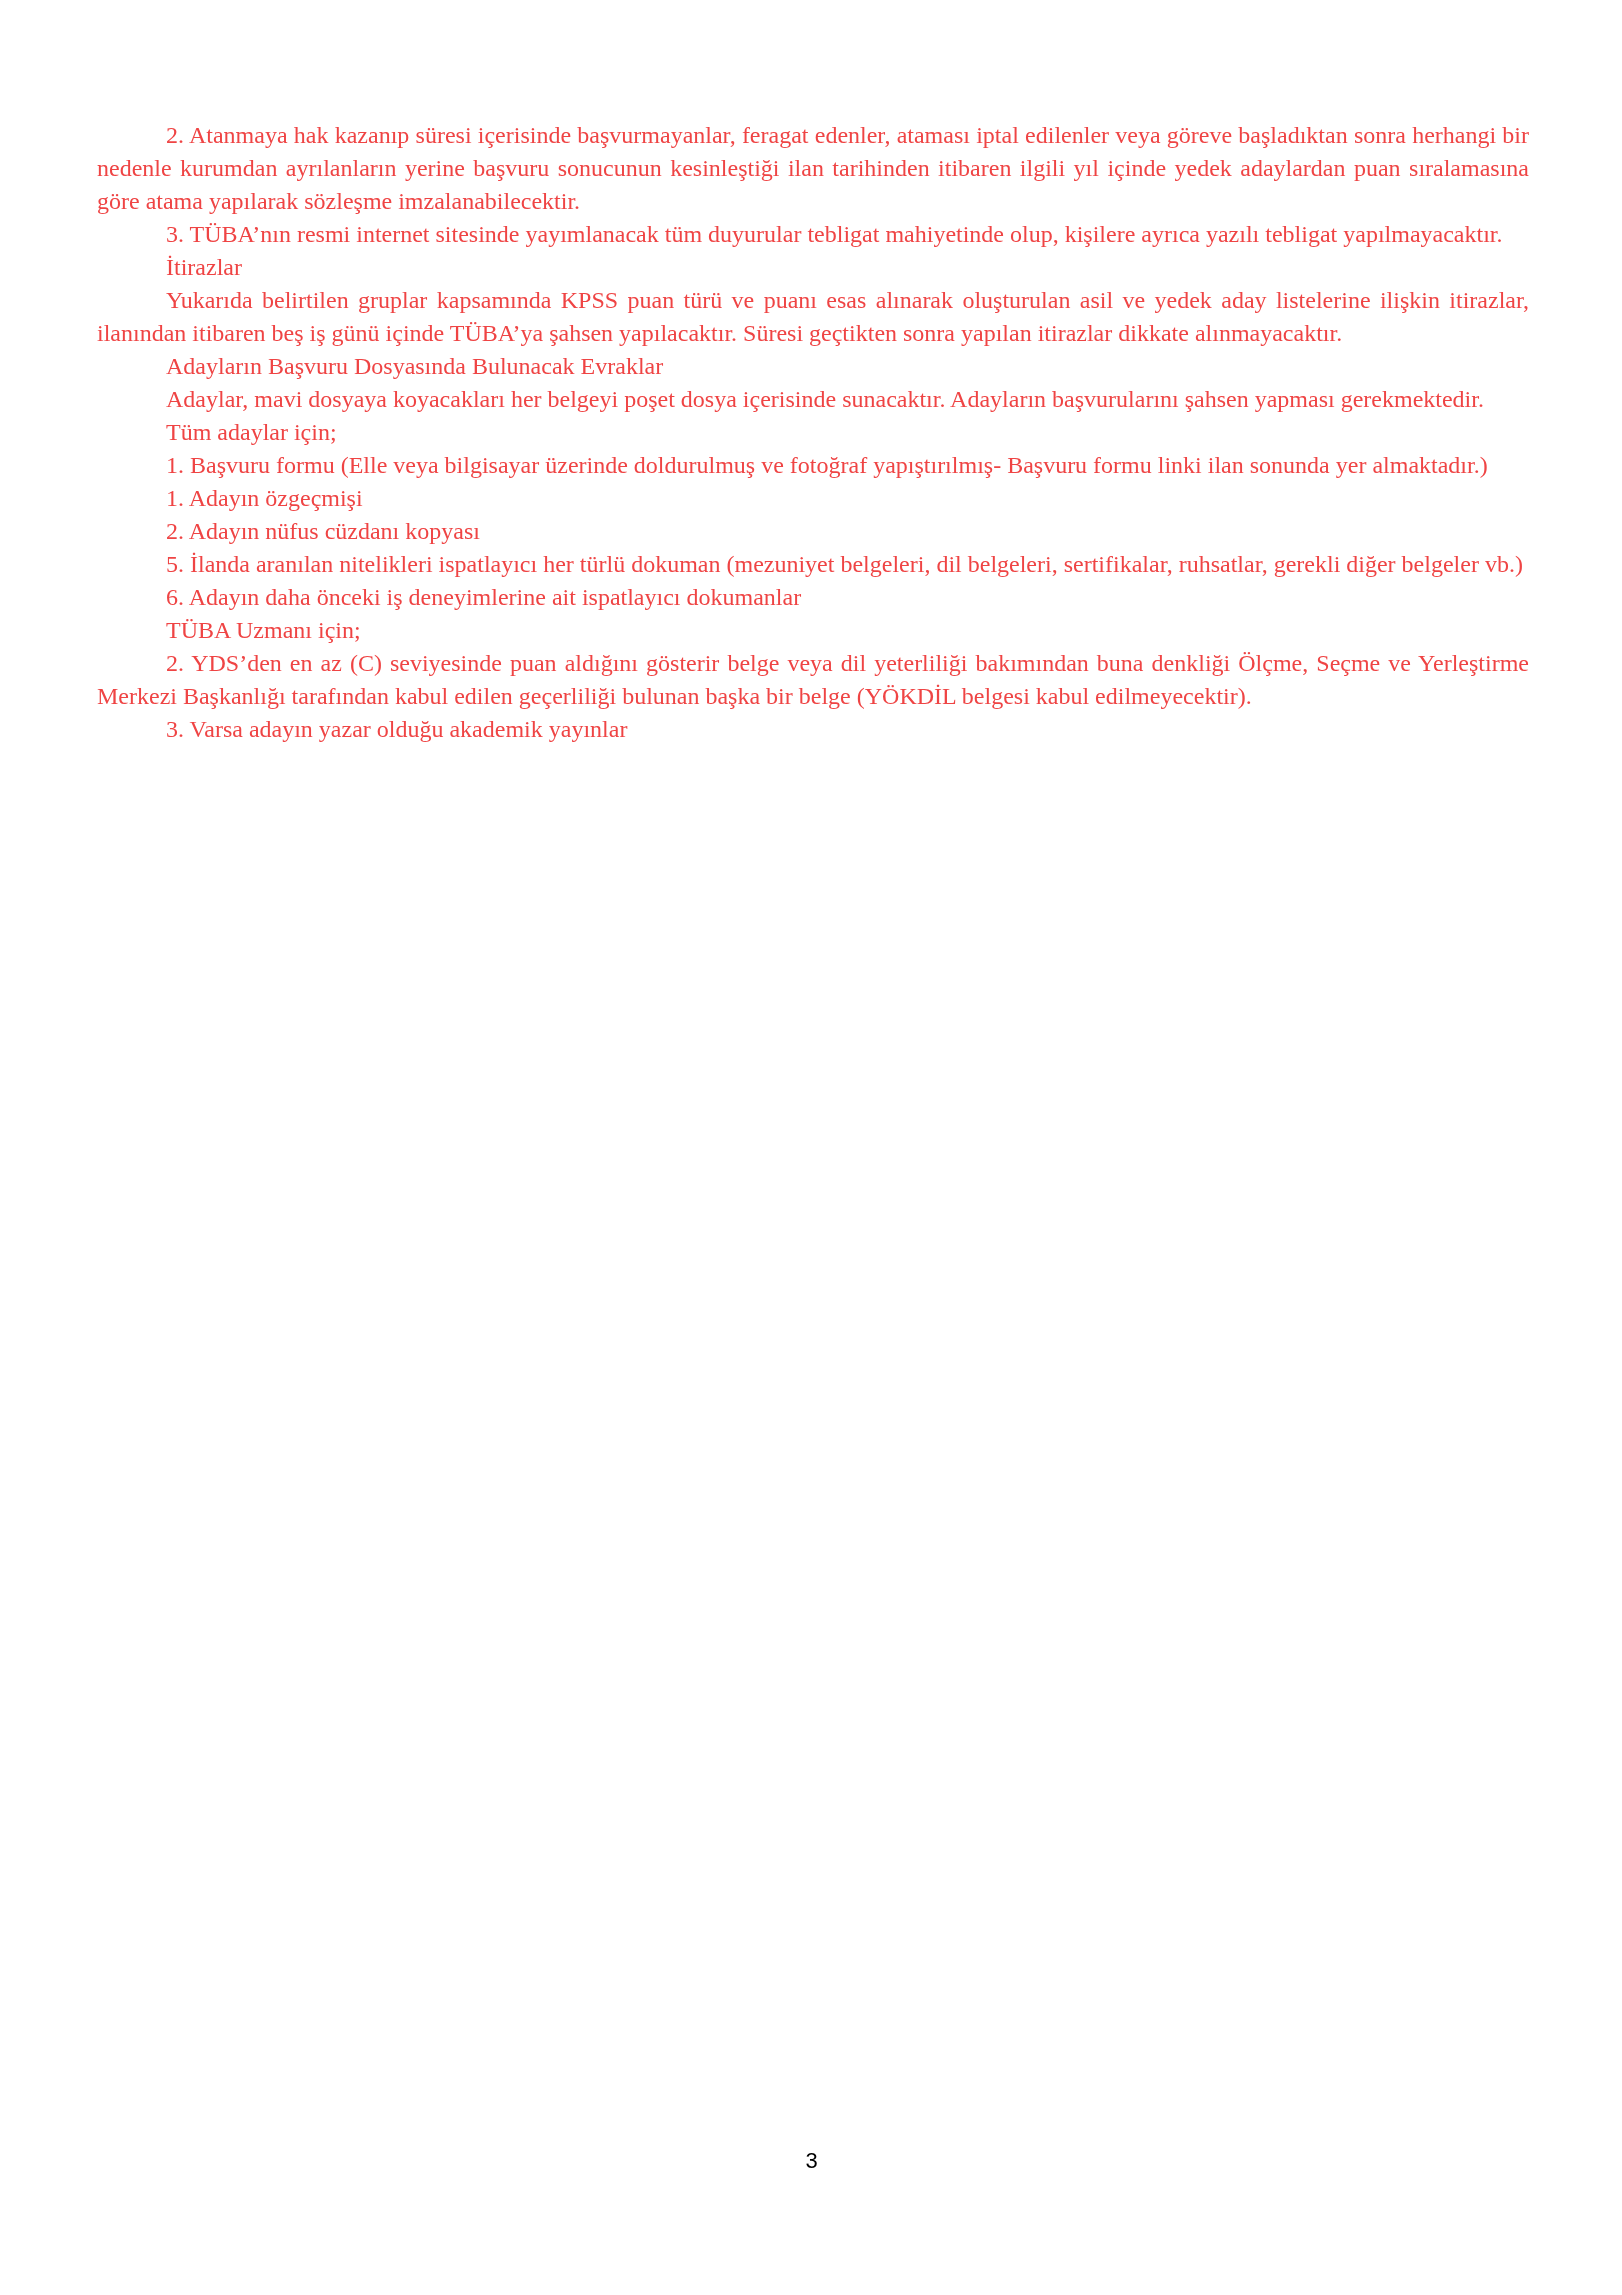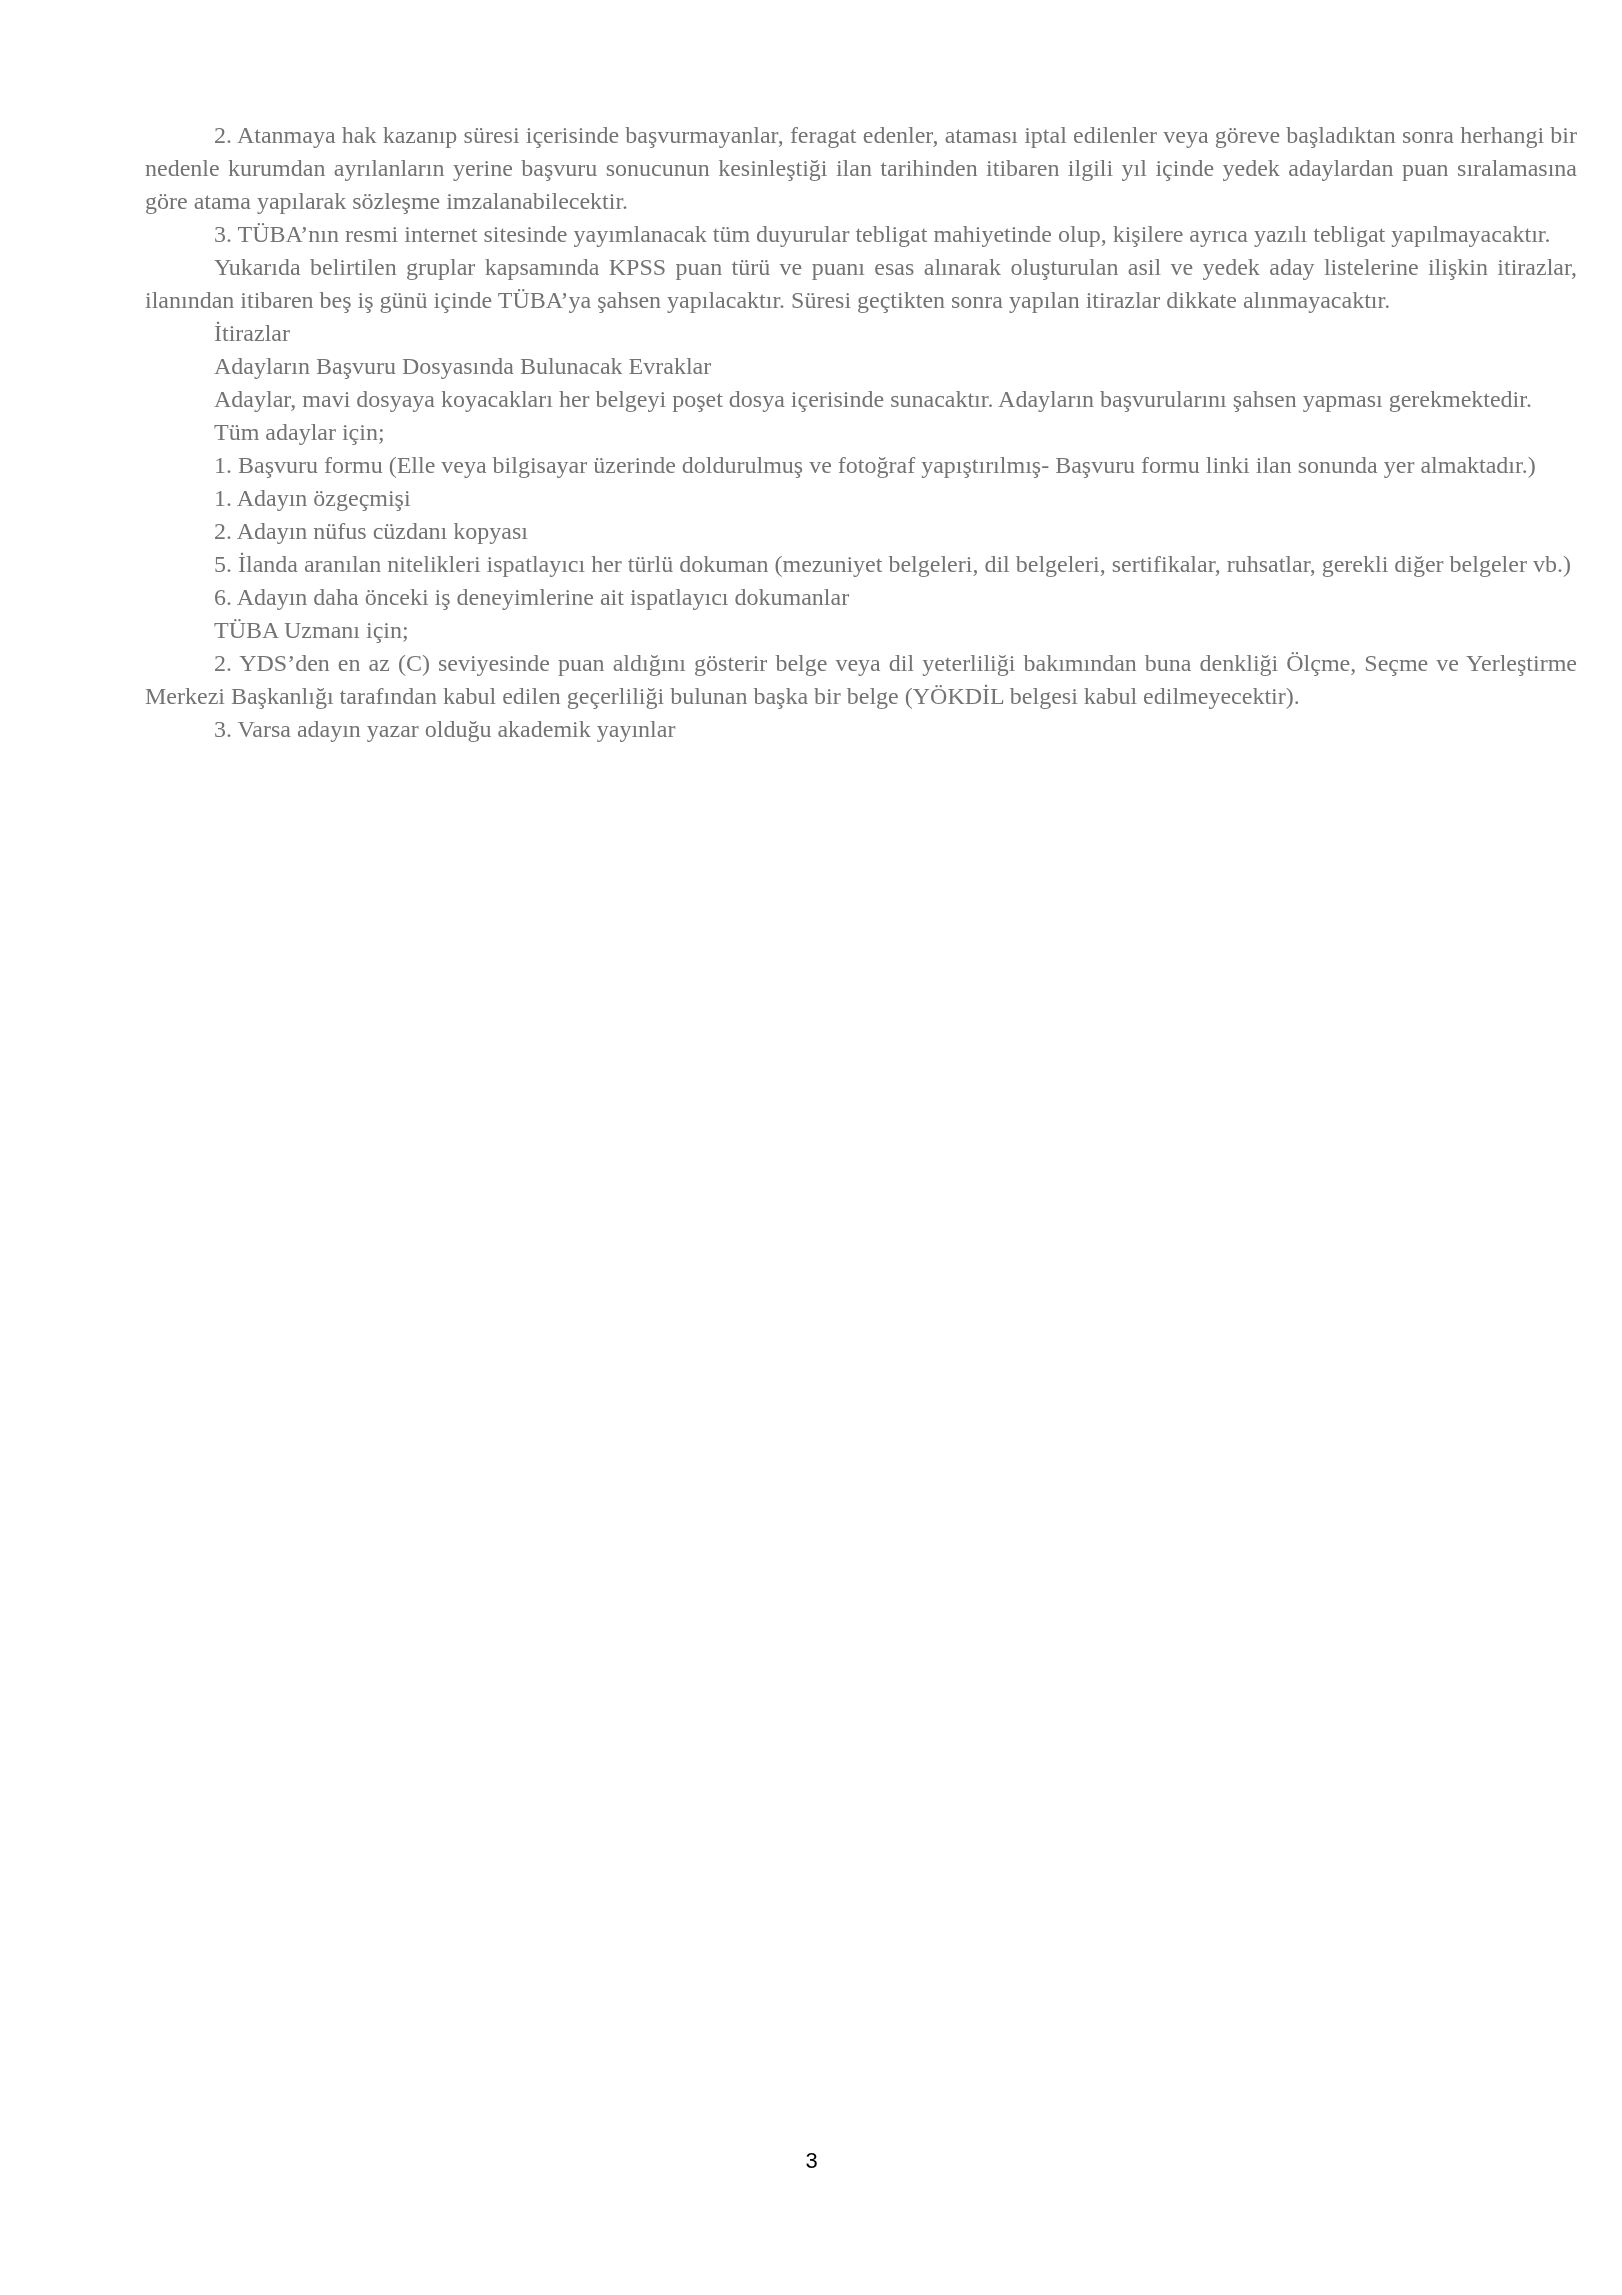--- a/index.html
+++ b/index.html
@@ -17,26 +17,25 @@
     overflow: hidden;
   }
   .text-block {
     position: absolute;
     left: 97px;
     top: 119px;
     width: 1432px;
     font-family: "Liberation Serif", "DejaVu Serif", serif;
     font-size: 24px;
     line-height: 33px;
-    color: #737373;
+    color: #ef4444;
     text-align: justify;
     text-justify: inter-word;
     -webkit-hyphens: none;
     hyphens: none;
-    margin-left: 48px;
   }
   .para {
     margin: 0;
     padding: 0;
     text-indent: 69px;
     text-align: justify;
   }
   .para.flush {
     text-align: left;
   }
@@ -54,22 +53,22 @@
 </style>
 </head>
 <body>
 
 <div class="page">
 
   <div class="text-block">
 
     <p class="para">2. Atanmaya hak kazanıp süresi içerisinde başvurmayanlar, feragat edenler, ataması iptal edilenler veya göreve başladıktan sonra herhangi bir nedenle kurumdan ayrılanların yerine başvuru sonucunun kesinleştiği ilan tarihinden itibaren ilgili yıl içinde yedek adaylardan puan sıralamasına göre atama yapılarak sözleşme imzalanabilecektir.</p>
     <p class="para">3. TÜBA’nın resmi internet sitesinde yayımlanacak tüm duyurular tebligat mahiyetinde olup, kişilere ayrıca yazılı tebligat yapılmayacaktır.</p>
+    <p class="para flush">İtirazlar</p>
     <p class="para">Yukarıda belirtilen gruplar kapsamında KPSS puan türü ve puanı esas alınarak oluşturulan asil ve yedek aday listelerine ilişkin itirazlar, ilanından itibaren beş iş günü içinde TÜBA’ya şahsen yapılacaktır. Süresi geçtikten sonra yapılan itirazlar dikkate alınmayacaktır.</p>
-    <p class="para flush">İtirazlar</p>
     <p class="para flush">Adayların Başvuru Dosyasında Bulunacak Evraklar</p>
     <p class="para">Adaylar, mavi dosyaya koyacakları her belgeyi poşet dosya içerisinde sunacaktır. Adayların başvurularını şahsen yapması gerekmektedir.</p>
     <p class="para flush">Tüm adaylar için;</p>
     <p class="para">1. Başvuru formu (Elle veya bilgisayar üzerinde doldurulmuş ve fotoğraf yapıştırılmış- Başvuru formu linki ilan sonunda yer almaktadır.)</p>
     <p class="para flush">1. Adayın özgeçmişi</p>
     <p class="para flush">2. Adayın nüfus cüzdanı kopyası</p>
     <p class="para">5. İlanda aranılan nitelikleri ispatlayıcı her türlü dokuman (mezuniyet belgeleri, dil belgeleri, sertifikalar, ruhsatlar, gerekli diğer belgeler vb.)</p>
     <p class="para flush">6. Adayın daha önceki iş deneyimlerine ait ispatlayıcı dokumanlar</p>
     <p class="para flush">TÜBA Uzmanı için;</p>
     <p class="para">2. YDS’den en az (C) seviyesinde puan aldığını gösterir belge veya dil yeterliliği bakımından buna denkliği Ölçme, Seçme ve Yerleştirme Merkezi Başkanlığı tarafından kabul edilen geçerliliği bulunan başka bir belge (YÖKDİL belgesi kabul edilmeyecektir).</p>

